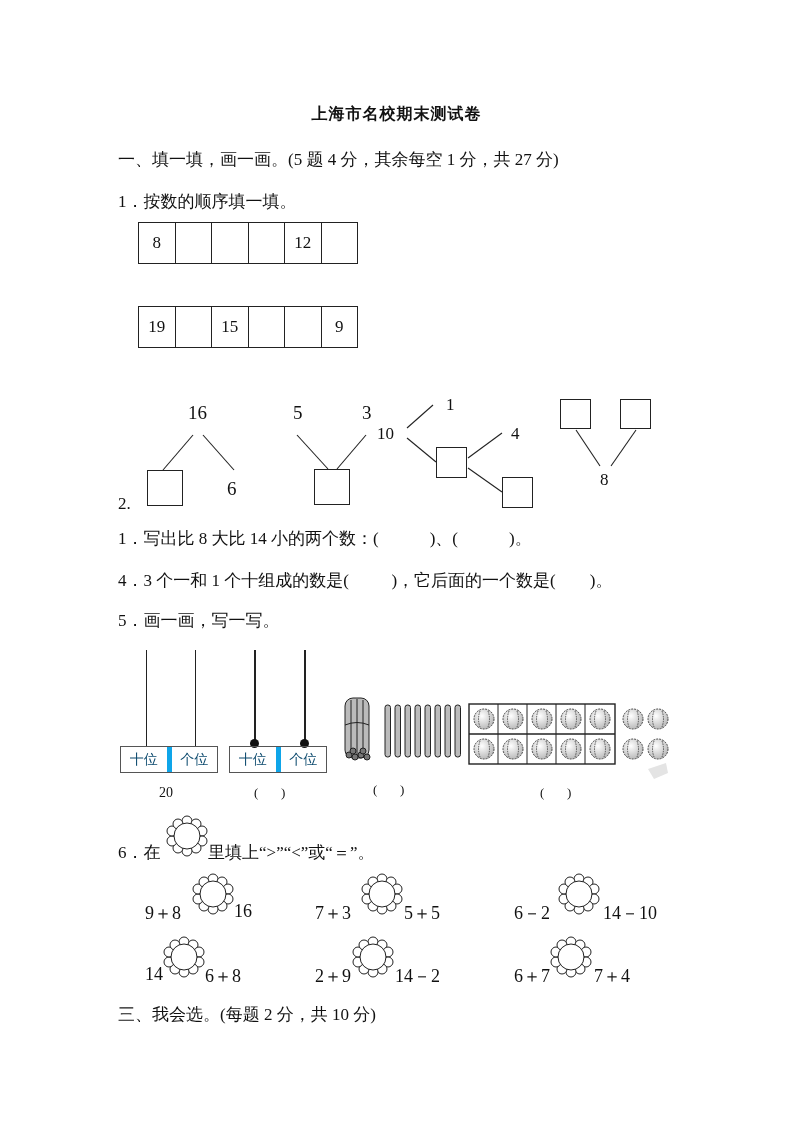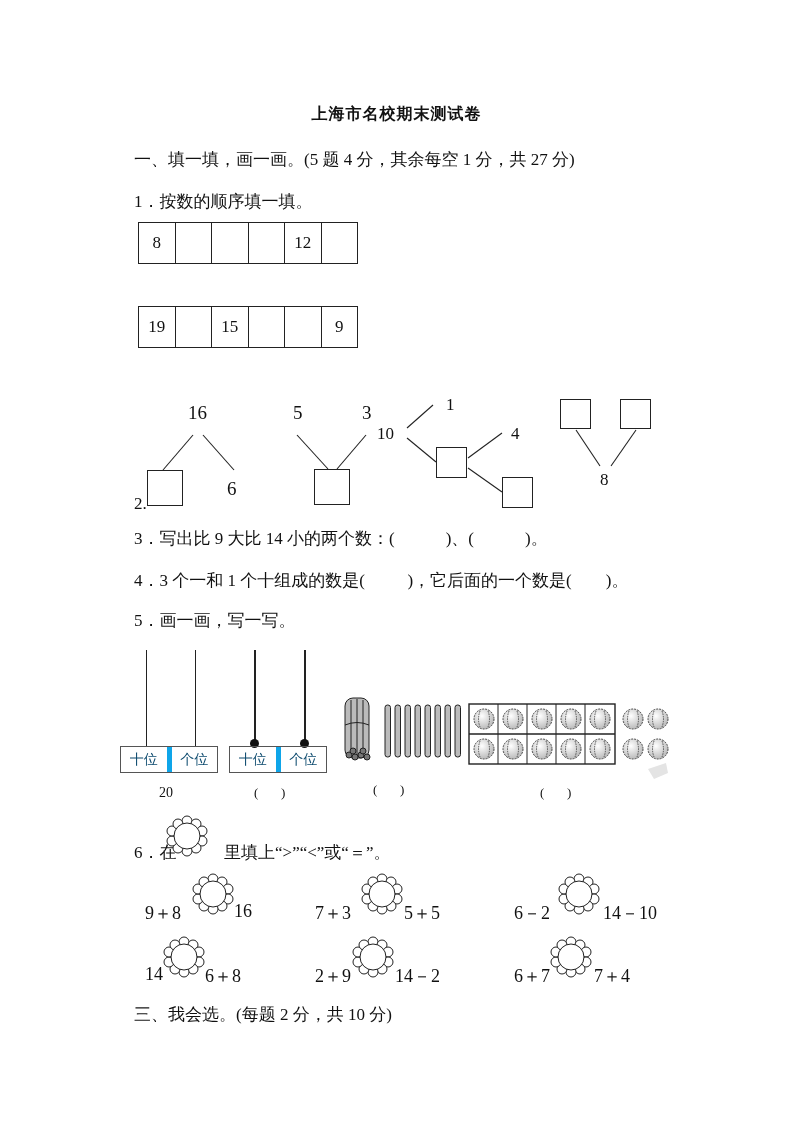--- a/index.html
+++ b/index.html
@@ -1,21 +1,21 @@
 <!DOCTYPE html>
 <html><head>
 <meta charset="utf-8">
 <style>
   html, body { margin:0; padding:0; background:#fff; }
   body { width:793px; height:1122px; position:relative; overflow:hidden;
          font-family:"Liberation Serif","DejaVu Serif",serif; color:#111; }
   .abs { position:absolute; }
   .title { left:0; width:793px; top:104px; text-align:center; font-weight:bold;
            font-size:16px; letter-spacing:1px; font-family:"DejaVu Sans",sans-serif; }
-  .line { font-size:17px; white-space:pre;margin-left:16px; }
+  .line { font-size:17px; white-space:pre; }
   .grid { display:flex; border-left:1.5px solid #222; border-top:1.5px solid #222; border-bottom:1.5px solid #222; }
   .cell { width:36.5px; height:40px; border-right:1.5px solid #222; display:flex; align-items:center; justify-content:center; font-size:17px; box-sizing:border-box; }
   .num { font-size:19px; }
   .box { border:1.3px solid #222; box-sizing:border-box; background:#fff; }
   .lbl { display:flex; border:1px solid #555; box-sizing:border-box; }
   .lbl span { flex:1; display:flex; align-items:center; justify-content:center; font-size:14px; color:#0c4a6e; font-family:"DejaVu Sans",sans-serif; }
   .lbl span + span { border-left:5px solid #0ea5e9; }
   .paren { font-size:13px; white-space:pre; }
   .expr { font-size:18px; white-space:pre; }
 </style>
@@ -75,21 +75,21 @@
 <div class="abs num" style="left:377px;top:424px;font-size:17px;">10</div>
 <div class="abs num" style="left:446px;top:395px;font-size:17px;">1</div>
 <div class="abs box" style="left:436px;top:447px;width:31px;height:31px;"></div>
 <div class="abs num" style="left:511px;top:424px;font-size:17px;">4</div>
 <div class="abs box" style="left:502px;top:477px;width:31px;height:31px;"></div>
 
 <div class="abs box" style="left:560px;top:399px;width:31px;height:30px;"></div>
 <div class="abs box" style="left:620px;top:399px;width:31px;height:30px;"></div>
 <div class="abs num" style="left:600px;top:470px;font-size:17px;">8</div>
 
-<div class="abs line" style="left:118px;top:527px;">3．写出比 9 大比 14 小的两个数：(            )、(            )。</div>
+<div class="abs line" style="left:118px;top:527px;">1．写出比 8 大比 14 小的两个数：(            )、(            )。</div>
 <div class="abs line" style="left:118px;top:569px;">4．3 个一和 1 个十组成的数是(          )，它后面的一个数是(        )。</div>
 <div class="abs line" style="left:118px;top:609px;">5．画一画，写一写。</div>
 
 <div class="abs" style="left:146px;top:650px;width:1.3px;height:96px;background:#222;"></div>
 <div class="abs" style="left:195px;top:650px;width:1.3px;height:96px;background:#222;"></div>
 <div class="abs lbl" style="left:120px;top:746px;width:98px;height:27px;">
   <span>十位</span>
   <span>个位</span>
 </div>
 <div class="abs" style="left:159px;top:785px;font-size:14px;">20</div>

